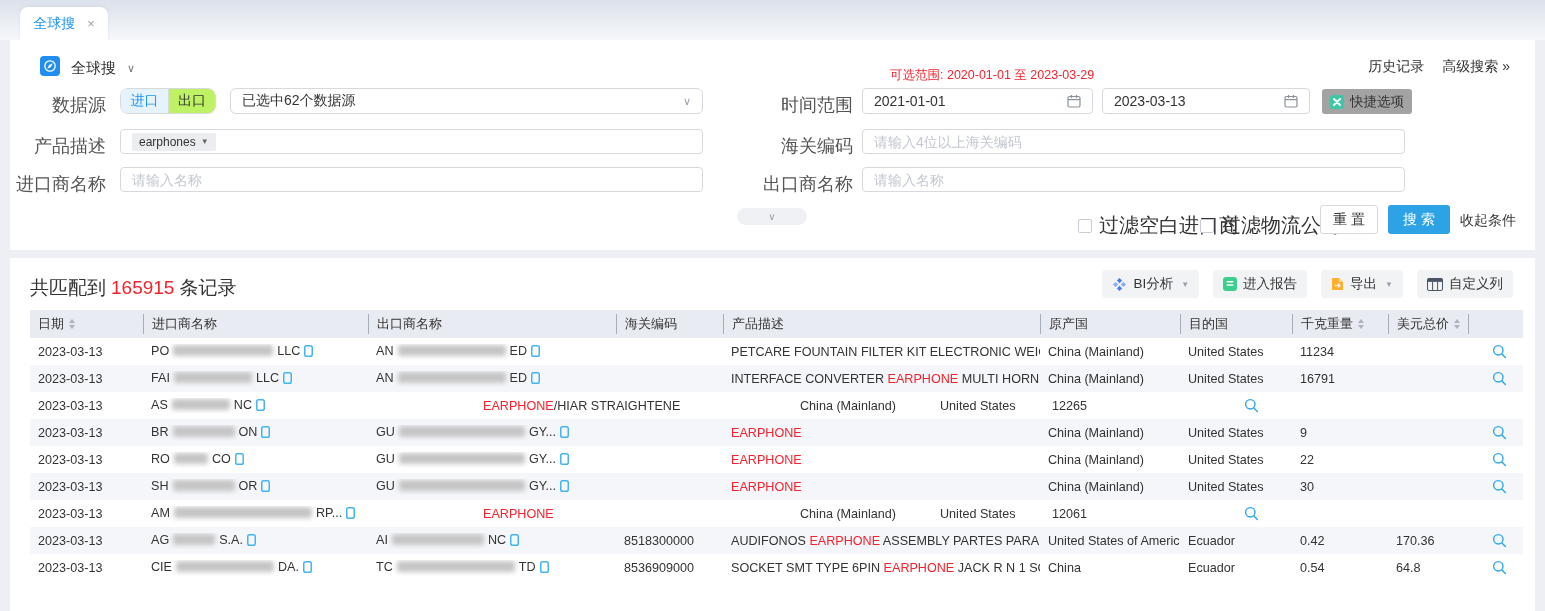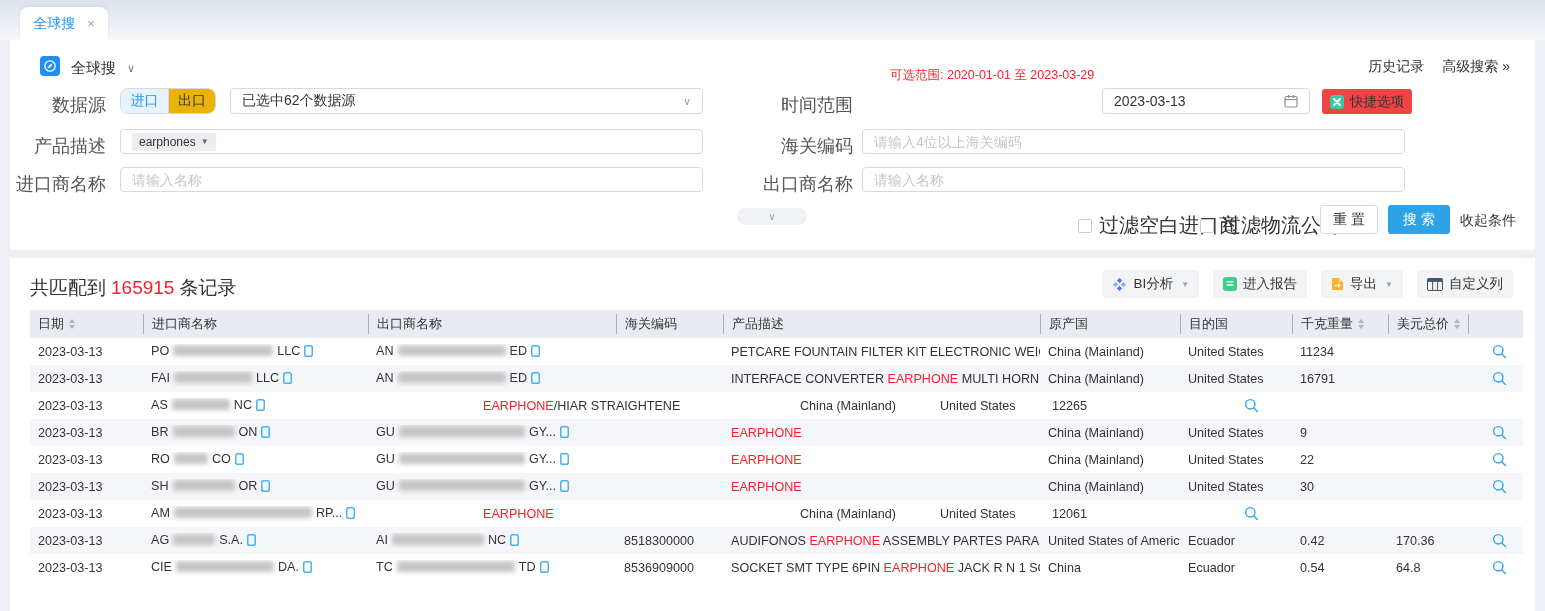--- a/index.html
+++ b/index.html
@@ -33,29 +33,29 @@
 
   .inp { position:absolute; height:26px; border:1px solid #d6dade; border-radius:4px; background:#fff;
          display:flex; align-items:center; padding:0 11px; font-size:14px; color:#333; }
   .inp input { flex:1; min-width:0; border:none; outline:none; background:transparent; font:inherit; color:#333; }
   .inp input::placeholder { color:#c3c7cf; }
 
   .seg { position:absolute; left:110px; top:48px; height:26px; display:flex; border:1px solid #d6dade;
          border-radius:8px; overflow:hidden; }
   .seg span { width:47px; display:flex; align-items:center; justify-content:center; font-size:14px; cursor:pointer; }
   .seg .on  { background:#e6f3fd; color:#2196f3; }
-  .seg .off { background:#eab308; color:#333; border-left:1px solid #d6dade; }
+  .seg .off { background:#bef264; color:#333; border-left:1px solid #d6dade; }
 
   .sel-chev { margin-left:auto; color:#9aa0ab; font-size:11px; }
 
   .tag { background:#ebedf0; border-radius:2px; padding:2px 7px; font-size:12px; color:#333;
          display:flex; align-items:center; gap:5px; }
   .tag .tchev { font-size:8px; color:#666; }
 
-  .quick-btn { position:absolute; left:1312px; top:49px; height:25px; background:#ef4444; border-radius:3px;
+  .quick-btn { position:absolute; left:1312px; top:49px; height:25px; background:#a3a3a3; border-radius:3px;
                display:flex; align-items:center; gap:6px; padding:0 8px; font-size:13.5px; color:#333; cursor:pointer; }
 
   .pill { position:absolute; left:727px; top:168px; width:70px; height:17px; background:#f0f1f4; border-radius:9px;
           display:flex; align-items:center; justify-content:center; color:#99a0ab; font-size:10px; cursor:pointer; }
 
   .chk { position:absolute; top:172px; display:flex; align-items:center; gap:7px; font-size:20px; color:#333; cursor:pointer; }
   .box { width:14px; height:14px; border:1px solid #c8ccd4; border-radius:2px; background:#fff; }
 
   .btn-reset { position:absolute; left:1310px; top:165px; width:58px; height:29px; background:#fff;
                border:1px solid #d6dade; border-radius:3px; display:flex; align-items:center; justify-content:center;
@@ -118,26 +118,37 @@
     <span>高级搜索 »</span>
   </div>
 
   <div class="hint">可选范围: 2020-01-01 至 2023-03-29</div>
 
   <div class="flabel l" style="top:53px">数据源</div>
   <div class="seg">
     <span class="on">进口</span>
     <span class="off">出口</span>
   </div>
-  <div class="inp" style="left:220px; top:48px; width:473px;">
+  <div class="inp" style="left:220px; top:48px; width:473px;border-radius:6px;">
     <span>已选中62个数据源</span>
     <span class="sel-chev">∨</span>
   </div>
 
   <div class="flabel r" style="top:53px">时间范围</div>
+  <div class="inp" style="left:852px; top:48px; width:231px;">
+    <input value="2021-01-01" style="">
+    <span style="display:flex">
+        <svg width="14" height="14" viewBox="0 0 14 14">
+          <rect x="1" y="2.5" width="12" height="10.5" rx="1.5" fill="none" stroke="#8a9099" stroke-width="1.2"></rect>
+          <line x1="4.5" y1="1" x2="4.5" y2="4" stroke="#8a9099" stroke-width="1.2"></line>
+          <line x1="9.5" y1="1" x2="9.5" y2="4" stroke="#8a9099" stroke-width="1.2"></line>
+          <line x1="1" y1="5.6" x2="13" y2="5.6" stroke="#8a9099" stroke-width="1.2"></line>
+        </svg>
+      </span>
+  </div>
   <div class="inp" style="left:1092px; top:48px; width:208px;">
     <input value="2023-03-13" style="">
     <span style="display:flex">
         <svg width="14" height="14" viewBox="0 0 14 14">
           <rect x="1" y="2.5" width="12" height="10.5" rx="1.5" fill="none" stroke="#8a9099" stroke-width="1.2"></rect>
           <line x1="4.5" y1="1" x2="4.5" y2="4" stroke="#8a9099" stroke-width="1.2"></line>
           <line x1="9.5" y1="1" x2="9.5" y2="4" stroke="#8a9099" stroke-width="1.2"></line>
           <line x1="1" y1="5.6" x2="13" y2="5.6" stroke="#8a9099" stroke-width="1.2"></line>
         </svg>
       </span>

